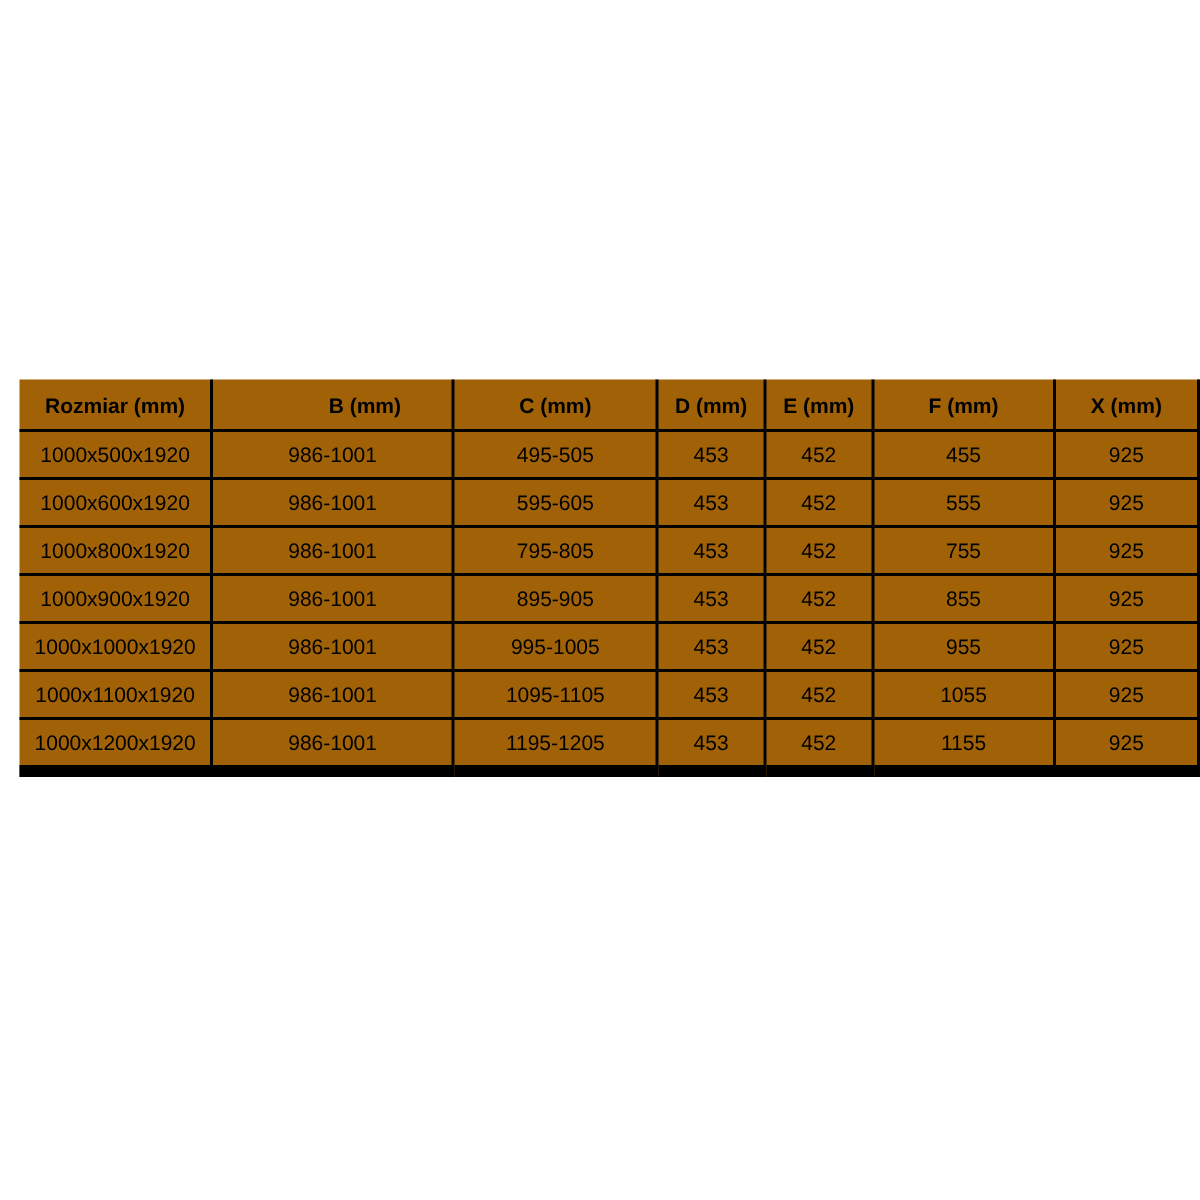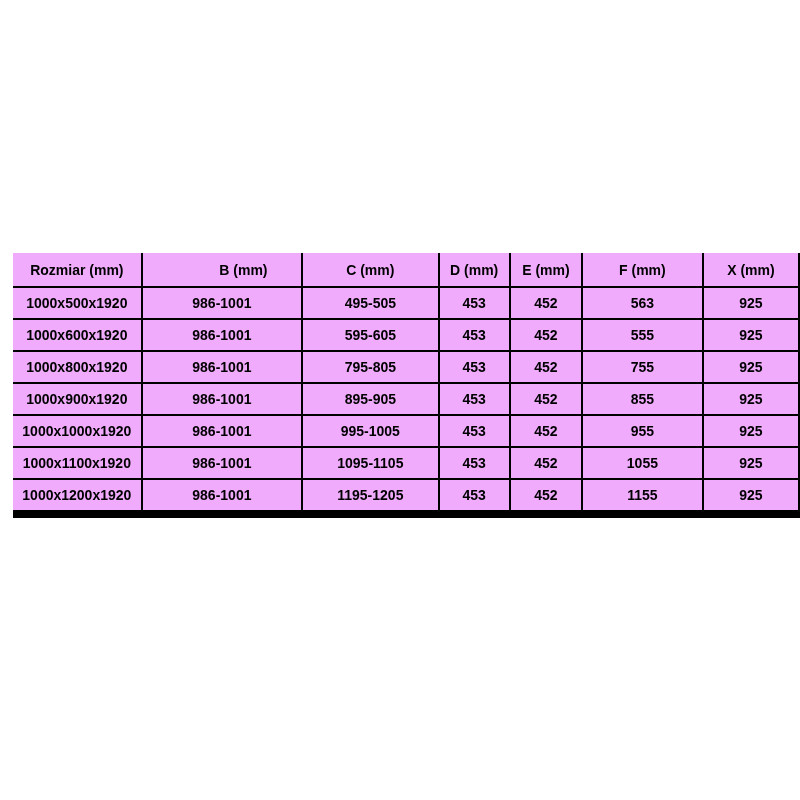--- a/index.html
+++ b/index.html
@@ -13,40 +13,40 @@
     overflow: hidden;
   }
   .table-wrap {
     position: absolute;
     left: 13px;
     top: 253px;
   }
   table.size-table {
     border-collapse: collapse;
     table-layout: fixed;
-    background: #f0abfc;
+    background: #a16207;
   }
   table.size-table th,
   table.size-table td {
     border-right: 2px solid #000000;
     border-bottom: 2px solid #000000;
     text-align: center;
     vertical-align: middle;
     color: #000000;
     padding: 0;
     font-size: 14px;
     white-space: nowrap;
     overflow: hidden;
   }
   table.size-table th {
     font-weight: bold;
     height: 33px;
   }
   table.size-table td {
-    font-weight: bold;
+    font-weight: normal;
     height: 30px;
     margin-top: 36px;
   }
   table.size-table tbody tr:last-child td {
     border-bottom: 8px solid #000000;
   }
 </style>
 </head>
 <body>
 
@@ -63,21 +63,21 @@
           <th style="width: 100px;">X (mm)</th>
         </tr>
     </thead>
     <tbody>
         <tr>
           <td>1000x500x1920</td>
           <td>986-1001</td>
           <td>495-505</td>
           <td>453</td>
           <td>452</td>
-          <td>563</td>
+          <td>455</td>
           <td>925</td>
         </tr>
         <tr>
           <td>1000x600x1920</td>
           <td>986-1001</td>
           <td>595-605</td>
           <td>453</td>
           <td>452</td>
           <td>555</td>
           <td>925</td>

